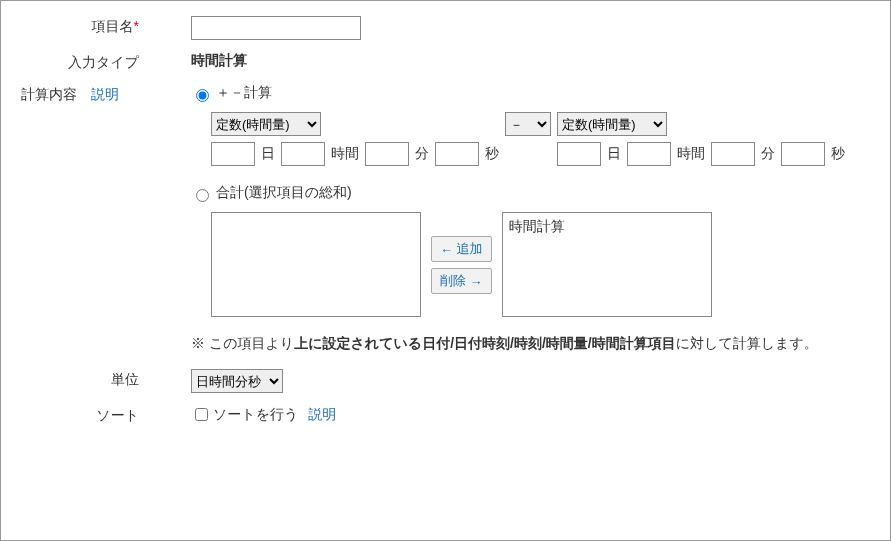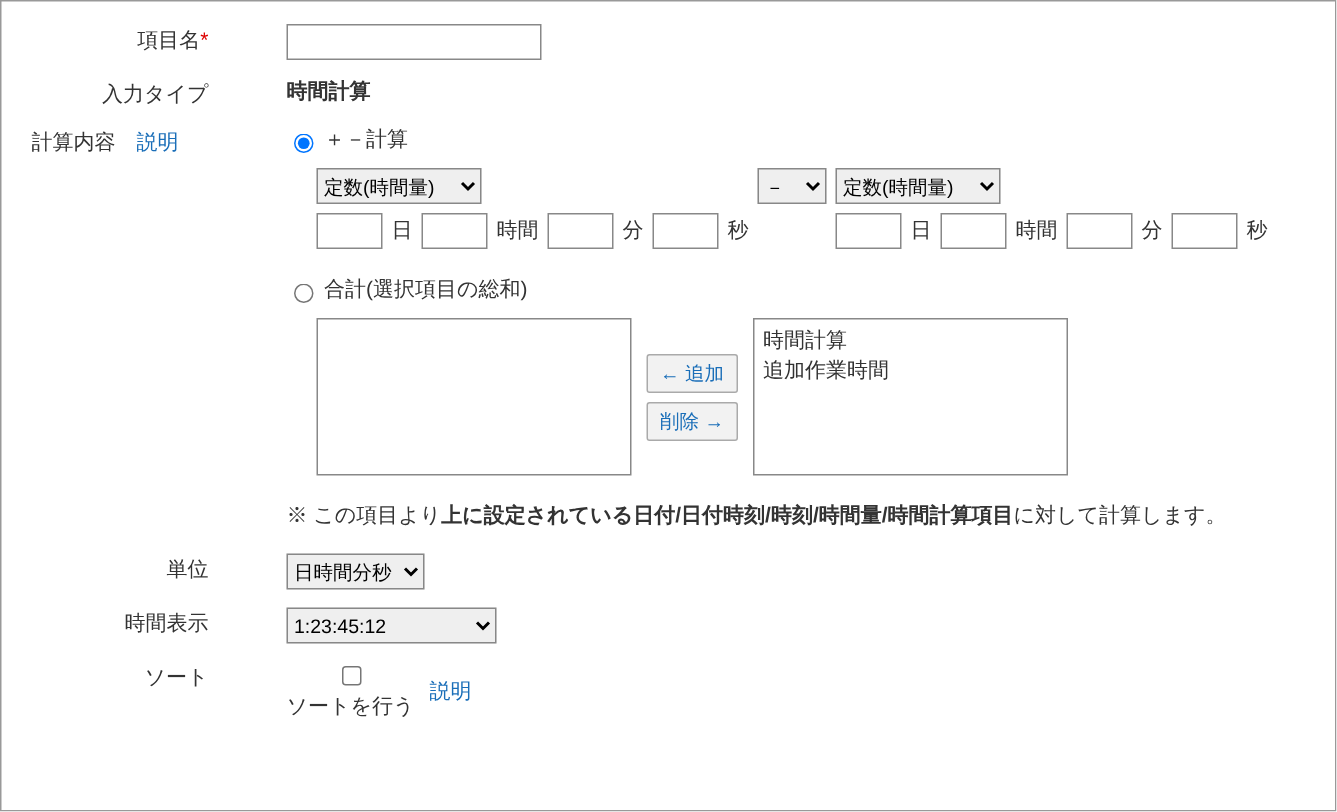--- a/index.html
+++ b/index.html
@@ -225,54 +225,45 @@
 
       <div class="sum-section">
         <div class="dual-list">
           <div class="listbox"></div>
           <div class="btn-col">
             <button class="small-btn">← 追加</button>
             <button class="small-btn">削除 →</button>
           </div>
           <div class="listbox">
             <div class="list-item">時間計算</div>
-            <div class="list-item">追加作業時間</div>
           </div>
         </div>
       </div>
 
       <div class="note">
         <span>※ この項目より</span><span class="bold-text">上に設定されている日付/日付時刻/時刻/時間量/時間計算項目</span><span>に対して計算します。</span>
       </div>
 
     </div>
   </div>
 
   <div class="row" style="margin-top:16px;">
     <div class="label-col">単位</div>
     <div class="content-col">
       <select class="unit-select">
         <option>日時間分秒</option>
       </select>
     </div>
   </div>
 
-  <div class="row">
-    <div class="label-col">時間表示</div>
-    <div class="content-col">
-      <select class="display-select">
-        <option>1:23:45:12</option>
-      </select>
-    </div>
-  </div>
 
   <div class="row" style="margin-bottom:0;">
     <div class="label-col">ソート</div>
     <div class="content-col sort-row">
-      <label style="display:flex;align-items:center;gap:2px;flex-direction:column;">
+      <label style="display:flex;align-items:center;gap:2px;">
         <input type="checkbox" style="">
         <span>ソートを行う</span>
       </label>
       <span class="link">説明</span>
     </div>
   </div>
 
 </div>
 
 </body></html>

